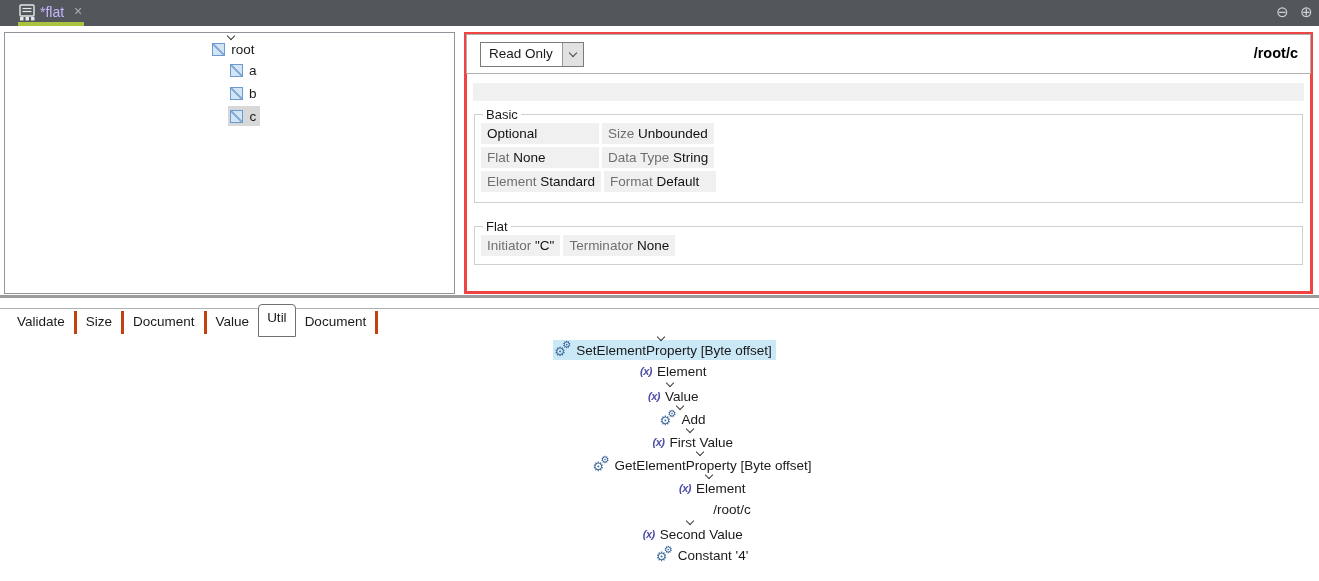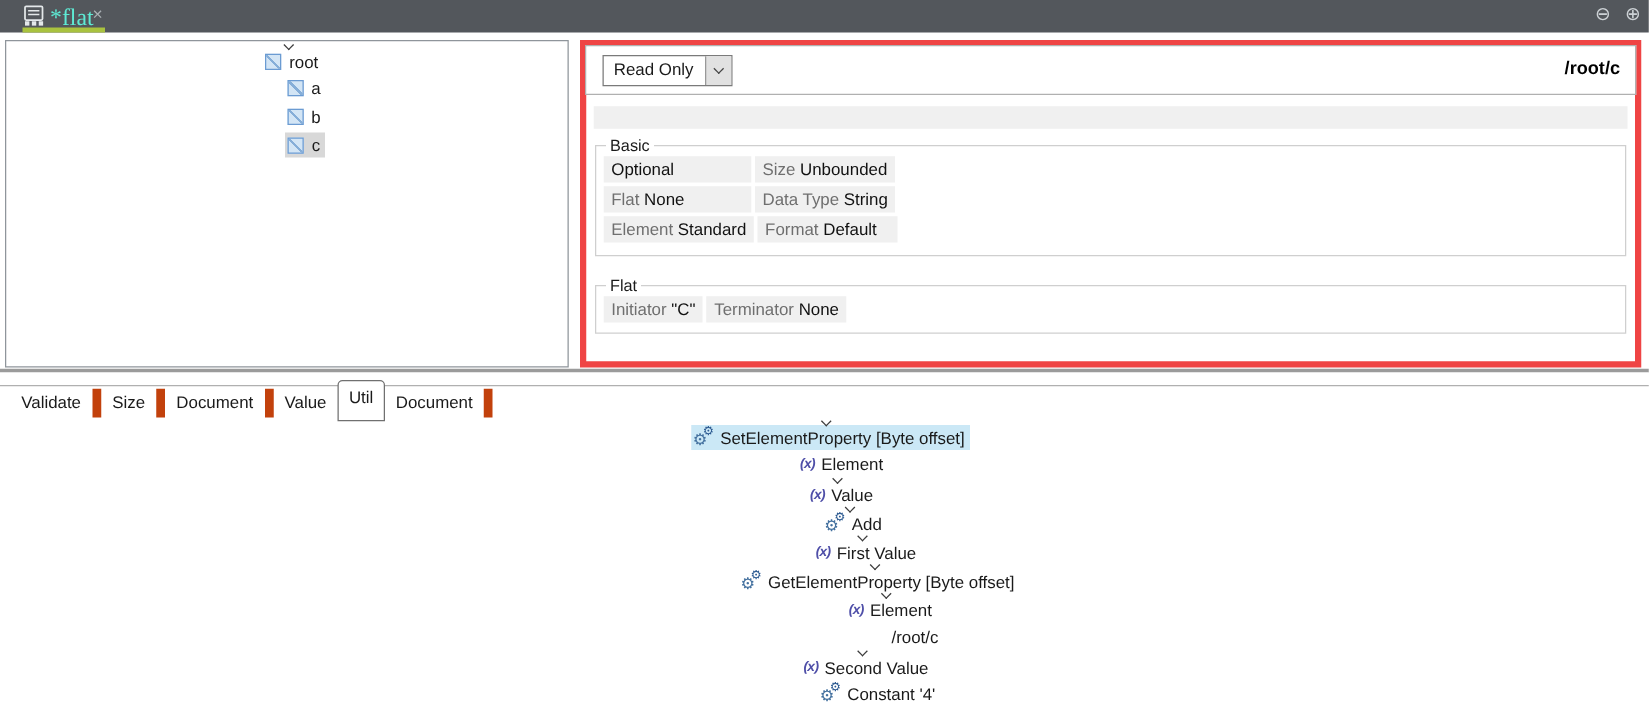--- a/index.html
+++ b/index.html
@@ -5,21 +5,21 @@
   * { box-sizing: border-box; margin: 0; padding: 0; }
   html,body { width:1319px; height:581px; }
   body {
     position:relative; background:#fff;
     font-family:"Liberation Sans", sans-serif;
     font-size:13.5px; color:#1a1a1a; overflow:hidden;
   }
   
   .topbar { position:absolute; left:0; top:0; width:1319px; height:26px; background:#53575c; }
   .doc-icon { position:absolute; left:19px; top:4px; width:17px; height:17px; }
-  .tab-label { position:absolute; left:40px; top:4px; color:#5eead4; font-size:19px;font-family:Liberation Serif, serif; }
+  .tab-label { position:absolute; left:40px; top:4px; color:#c4b5fd; font-size:14px; }
   .tab-close { position:absolute; left:74px; top:3px; color:#aab0b4; font-size:14px; cursor:default; }
   .tab-underline { position:absolute; left:18px; top:22px; width:66px; height:4px; background:#a9c23f; }
   .win-btn { position:absolute; top:3px; color:#ccd1d5; font-size:15px; line-height:18px; }
   .win-minus { left:1276px; }
   .win-plus  { left:1300px; }
 
   
   .chev { display:inline-block; width:6px; height:6px;
     border-left:1.2px solid #3c3c3c; border-bottom:1.2px solid #3c3c3c;
     transform:rotate(-45deg); margin-top:-4px; }
@@ -39,21 +39,21 @@
       linear-gradient(45deg, transparent 44%, #86aed8 44%, #86aed8 56%, transparent 56%), #d3e5f5; }
 
   .gear-icon { position:relative; width:17px; height:17px; flex:none; }
   .gear-icon .g1 { position:absolute; left:-1px; top:2px; font-size:13px; color:#44719f; }
   .gear-icon .g2 { position:absolute; left:7px; top:-3px; font-size:10px; color:#2c5a91; }
 
   .x-icon { font-size:11px; font-style:italic; font-weight:600; color:#4f4fa8; letter-spacing:-0.5px; flex:none; }
 
   
   .right-panel { position:absolute; left:464px; top:32px; width:849px; height:262px;
-    border:5px solid #ef4444; background:#fff; }
+    border:3px solid #ef4444; background:#fff; }
   .header-box { position:absolute; left:-1px; top:-1px; right:-1px; height:40px;
     border:1px solid #b0b0b0; background:#fff; }
   .combo { position:absolute; left:13px; top:7px; height:25px; display:flex; align-items:stretch;
     border:1px solid #7a7a7a; background:#fff; }
   .combo-value { padding:3px 9px 0 8px; font-size:13.5px; }
   .combo-arrow { width:21px; background:#e1e1e1; border-left:1px solid #999;
     display:flex; align-items:center; justify-content:center; }
   .combo-arrow .chev { border-color:#444; }
   .element-path { position:absolute; right:12px; top:10px; font-weight:700; font-size:14.5px; color:#000; }
 
@@ -71,21 +71,21 @@
   .fg-basic .chip.col0 { min-width:118px; }
   .fg-basic .chip.col1 { min-width:112px; }
 
   
   .splitter { position:absolute; left:0; top:295px; width:1319px; height:3px; background:#9b9b9b; }
 
   
   .bottom-panel { position:absolute; left:0; top:298px; width:1319px; height:283px; background:#fff; }
   .tabbar { position:absolute; left:0; right:0; top:10px; height:28px;
     border-top:1px solid #b0b0b0; display:flex; align-items:center; padding-left:8px; }
-  .tab { padding:4px 9px 5px; border-right:7px solid #c2410c; line-height:1.1; cursor:default; }
+  .tab { padding:4px 9px 5px; border-right:3px solid #c2410c; line-height:1.1; cursor:default; }
   .tab.no-sep { border-right:none; }
   .tab.active { font-weight:400; border:1px solid #707070; border-radius:4px 4px 0 0;
     padding:6px 8px 10px; margin-top:-4px; background:#fff; }
   .bt-tree { position:absolute; left:0; right:0; top:40px; }
 </style>
 </head>
 <body>
 
 <div class="topbar">
   <span class="doc-icon">

